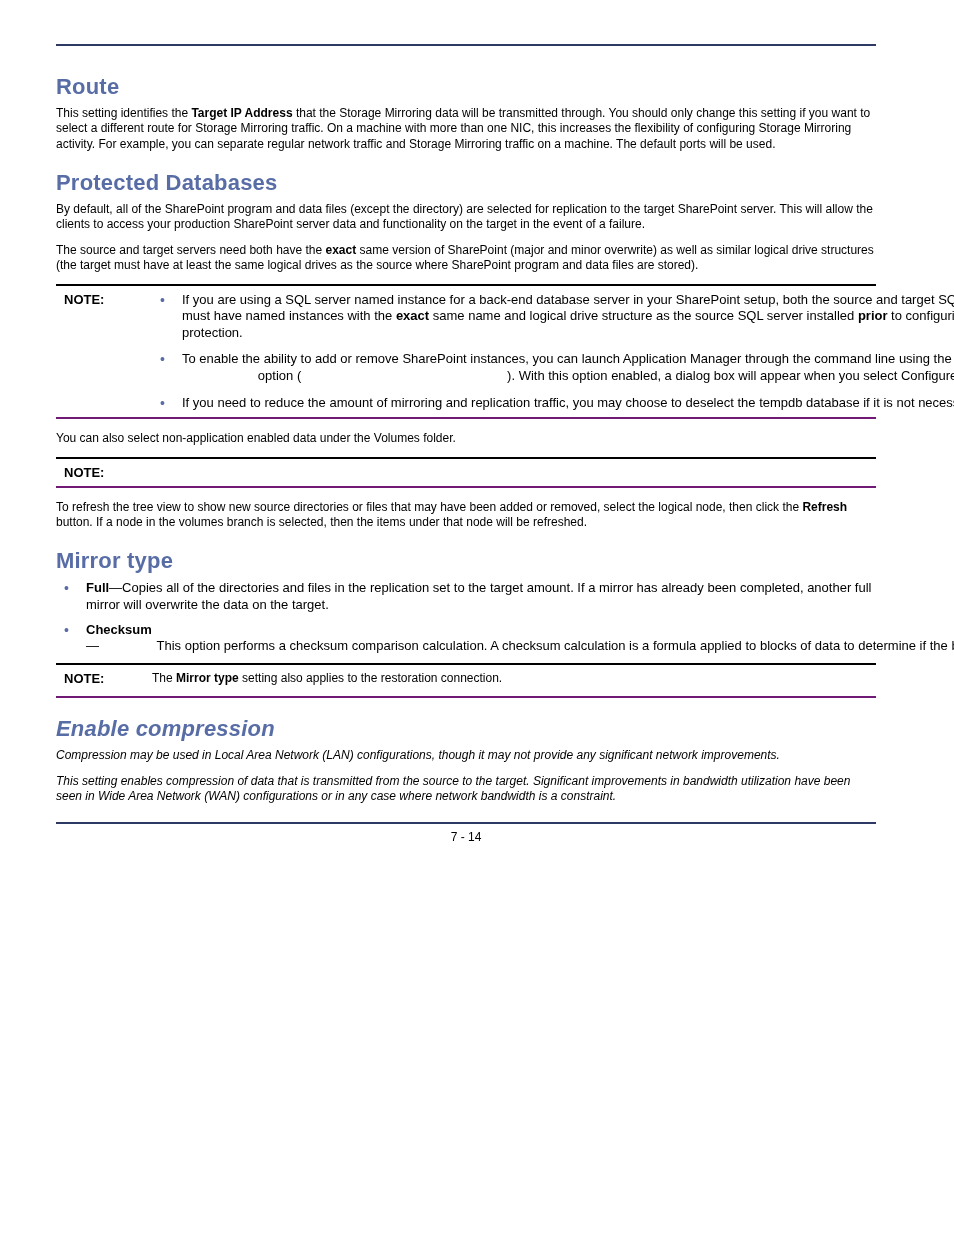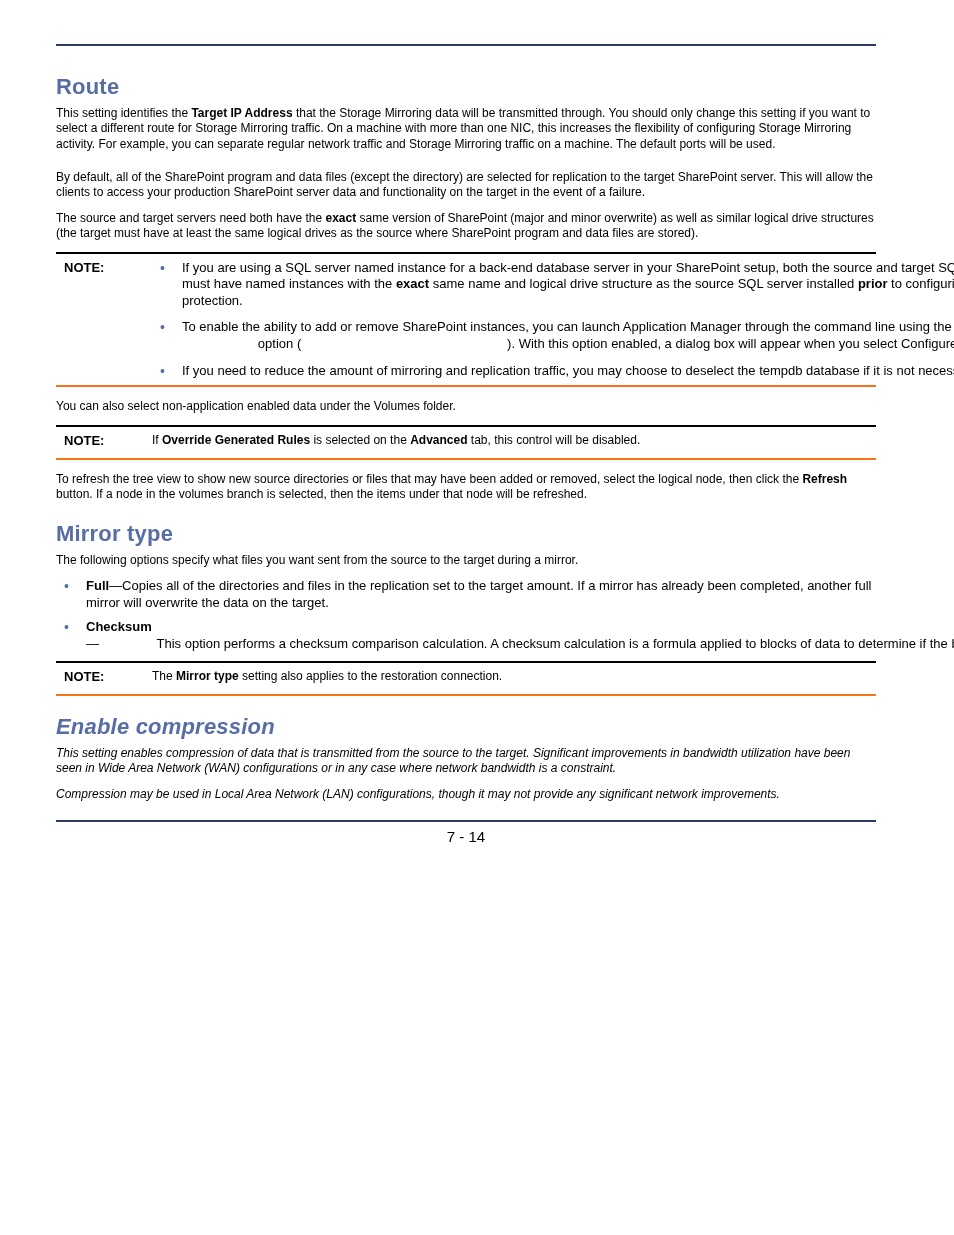--- a/index.html
+++ b/index.html
@@ -32,21 +32,21 @@
     font-size: 12px;
     line-height: 1.28;
     margin: 0 0 10px 0;
   }
   .bold { font-weight: 700; }
   .sectionblock { margin-bottom: 18px; }
 
   
   .note-box {
     border-top: 2px solid #000;
-    border-bottom: 2px solid #f97316;
+    border-bottom: 2px solid #701a75;
     margin: 6px 0 12px 0;
     padding: 6px 0 6px 0;
   }
   .note-row {
     display: flex;
     align-items: flex-start;
   }
   .note-label {
     width: 88px;
     flex: 0 0 88px;
@@ -105,38 +105,39 @@
     top: 0;
   }
 
   .footer-rule {
     border: 0;
     border-top: 2px solid #2d3a63;
     margin: 18px 0 6px 0;
   }
   .page-number {
     text-align: center;
-    font-size: 15px;
+    font-size: 12px;
   }
 </style>
 </head>
 <body>
 
 <div class="page">
 
   <hr class="top-rule">
 
   <div class="sectionblock">
     <h2 class="section">Route</h2>
     <p>
       <span>This setting identifies the </span><span class="bold">Target IP Address</span><span> that the Storage Mirroring data will be transmitted through. You should only change this setting if you want to select a different route for Storage Mirroring traffic. On a machine with more than one NIC, this increases the flexibility of configuring Storage Mirroring activity. For example, you can separate regular network traffic and Storage Mirroring traffic on a machine. The default ports will be used.</span>
     </p>
   </div>
 
   <div class="sectionblock">
+    <h2 class="section">Protected Databases</h2>
     <p>By default, all of the SharePoint program and data files (except the              directory) are selected for replication to the target SharePoint server. This will allow the clients to access your production SharePoint server data and functionality on the target in the event of a failure.</p>
     <p>
       <span>The source and target servers need both have the </span><span class="bold">exact</span><span> same version of SharePoint (major and minor overwrite) as well as similar logical drive structures (the target must have at least the same logical drives as the source where SharePoint program and data files are stored).</span>
     </p>
 
     <div class="note-box">
       <div class="note-row">
         <div class="note-label">NOTE:</div>
         <div class="note-content">
           <ul class="note-list">
@@ -151,36 +152,30 @@
           </ul>
         </div>
       </div>
     </div>
 
     <p>You can also select non-application enabled data under the Volumes folder.</p>
 
     <div class="note-box">
       <div class="note-row">
         <div class="note-label">NOTE:</div>
-        <div class="note-content">
-          <p>
-            <span>If </span><span class="bold">Override Generated Rules</span><span> is selected on the </span><span class="bold">Advanced</span><span> tab, this control will be disabled.</span>
-          </p>
-        </div>
       </div>
     </div>
 
     <p>
       <span>To refresh the tree view to show new source directories or files that may have been added or removed, select the logical node, then click the </span><span class="bold">Refresh</span><span> button. If a node in the volumes branch is selected, then the items under that node will be refreshed.</span>
     </p>
   </div>
 
   <div class="sectionblock">
     <h2 class="section">Mirror type</h2>
-    <p>The following options specify what files you want sent from the source to the target during a mirror.</p>
     <ul class="body-list">
       <li>
         <span class="bold">Full</span><span>—Copies all of the directories and files in the replication set to the target amount. If a mirror has already been completed, another full mirror will overwrite the data on the target.</span>
       </li>
       <li>
         <span class="bold">Checksum</span><span style="white-space:pre;">—                This option performs a checksum comparison calculation. A checksum calculation is a formula applied to blocks of data to determine if the binary make-up of the block is identical. If the checksums on the source and target machine are the same, the block is skipped. If the checksums on the source and target machine are not the same, the block on the source is sent to the target. With this option, the entire file is not overwritten; only the block that is received from the source is overwritten.</span>
       </li>
     </ul>
 
     <div class="note-box">
@@ -190,20 +185,20 @@
           <p>
             <span>The </span><span class="bold">Mirror type</span><span> setting also applies to the restoration connection.</span>
           </p>
         </div>
       </div>
     </div>
   </div>
 
   <div class="sectionblock" style="margin-bottom:6px;font-style:italic;">
     <h2 class="section">Enable compression</h2>
+    <p>Compression may be used in Local Area Network (LAN) configurations, though it may not provide any significant network improvements.</p>
     <p>This setting enables compression of data that is transmitted from the source to the target. Significant improvements in bandwidth utilization have been seen in Wide Area Network (WAN) configurations or in any case where network bandwidth is a constraint.</p>
-    <p>Compression may be used in Local Area Network (LAN) configurations, though it may not provide any significant network improvements.</p>
   </div>
 
   <hr class="footer-rule">
   <div class="page-number">7 - 14</div>
 
 </div>
 
 </body></html>

